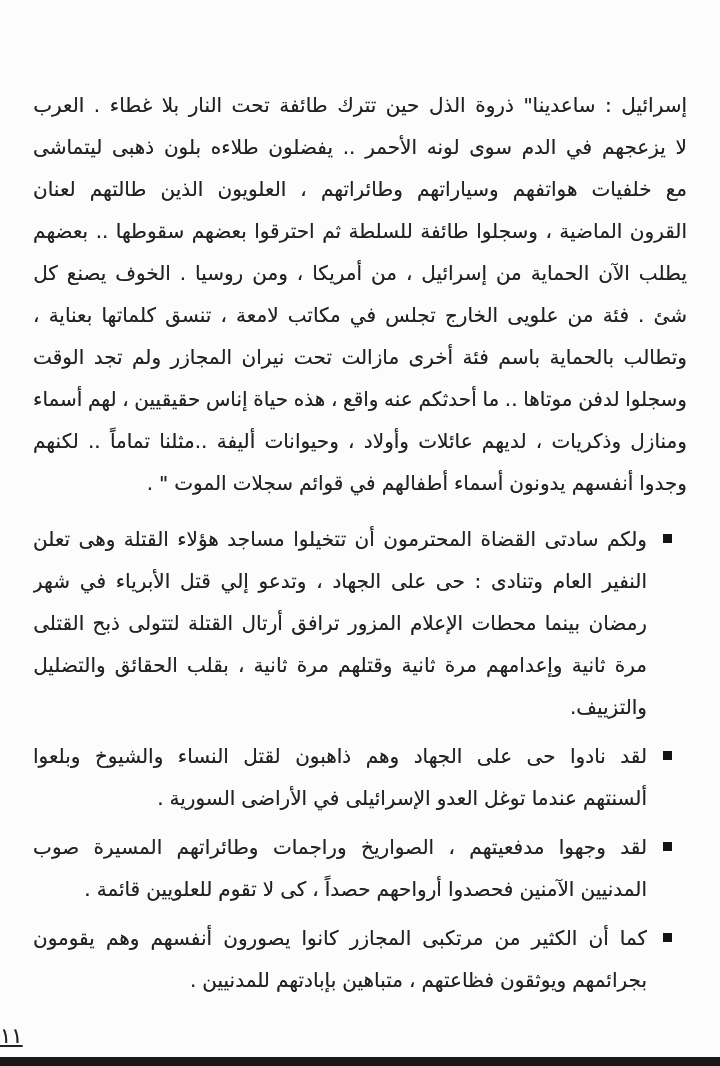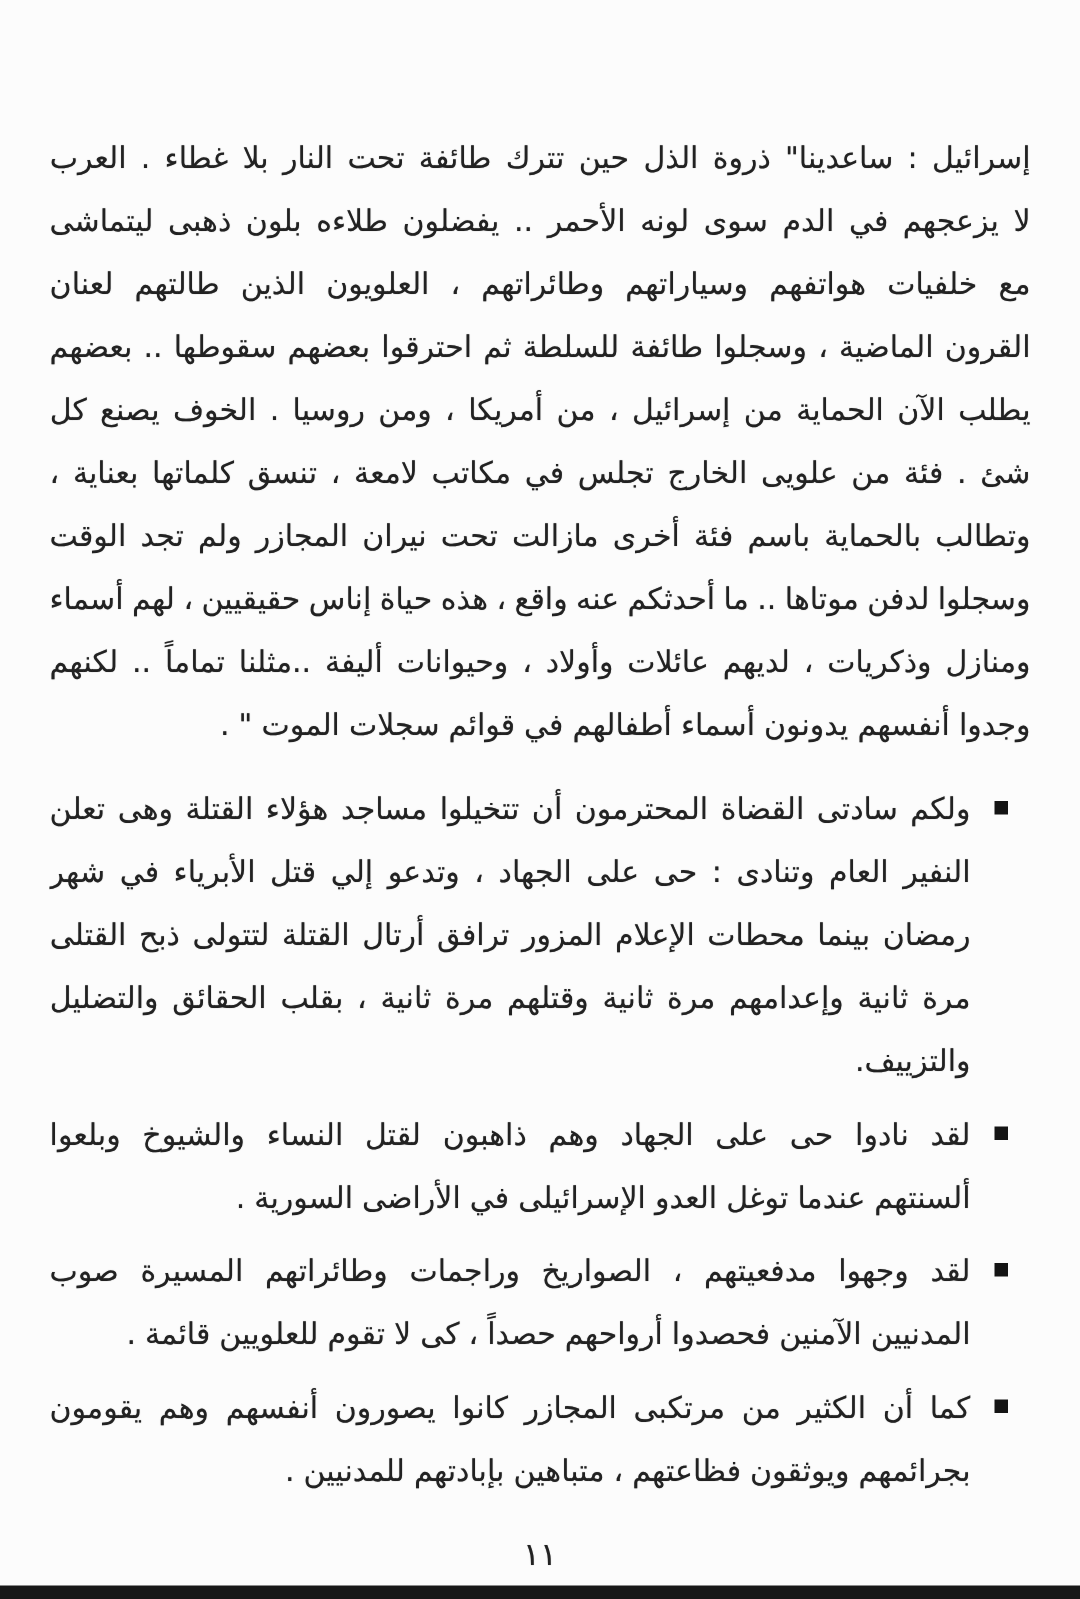--- a/index.html
+++ b/index.html
@@ -58,25 +58,26 @@
     background: #141414;
     margin-top: 16px;
   }
   .bullet-lines { flex: 1 1 auto; min-width: 0; }
 
   .page-number {
     position: absolute;
     bottom: 18px;
     left: 0;
     right: 0;
-    text-align: center;
+    text-align: left;
     font-size: 21px;
     color: #222;
     letter-spacing: 2px;
     text-shadow: 0 0 0.6px rgba(40,40,40,0.5);
+    text-decoration: underline;
   }
 
   .bottom-bar {
     position: absolute;
     bottom: 0;
     left: 0;
     right: 0;
     height: 9px;
     background: #181818;
   }

